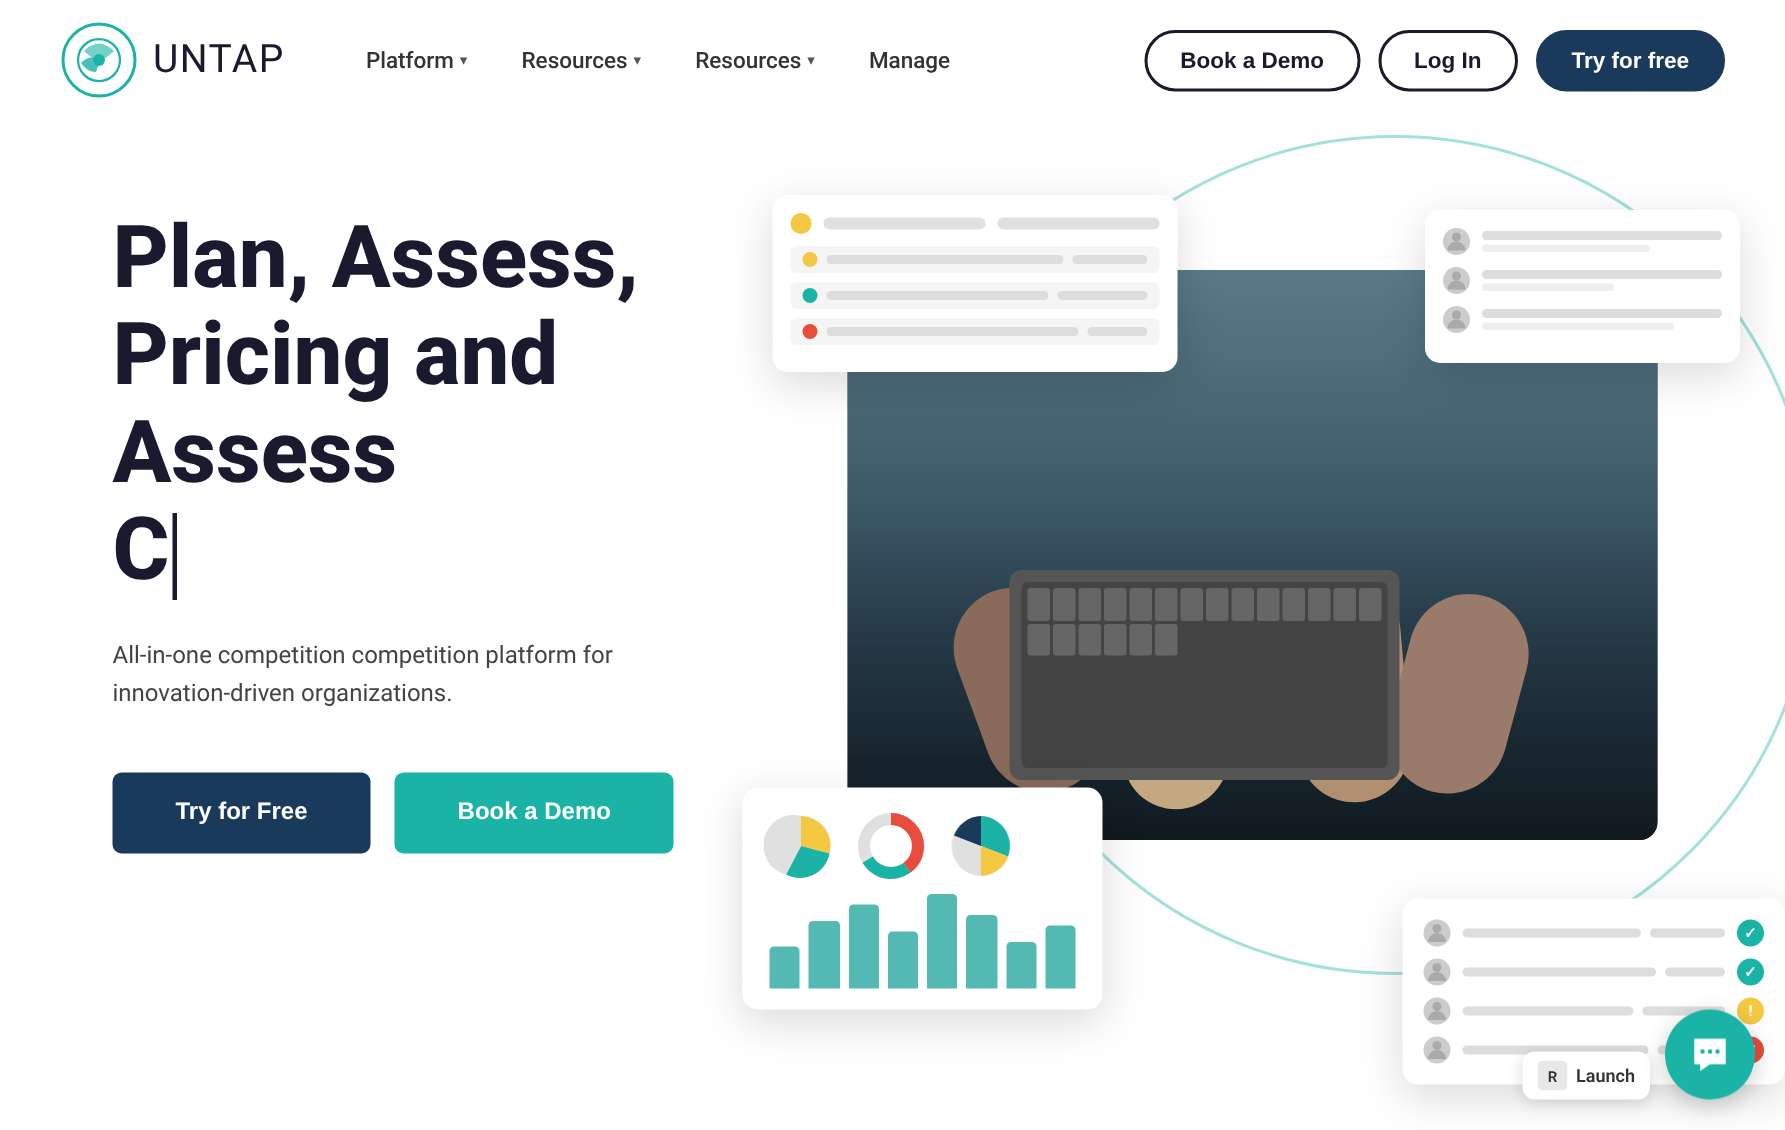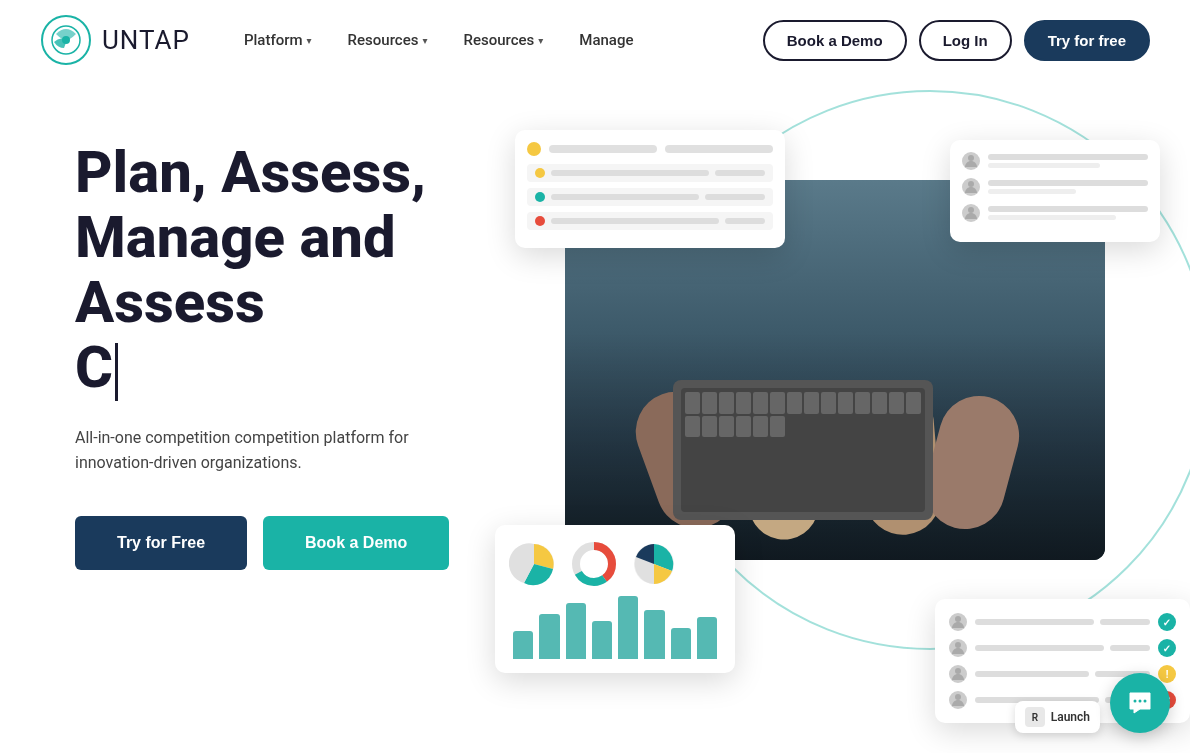--- a/index.html
+++ b/index.html
@@ -409,21 +409,21 @@
     <button class="btn-book-demo">Book a Demo</button>
     <button class="btn-login">Log In</button>
     <button class="btn-try-free">Try for free</button>
   </div>
 </nav>
 
 <section class="hero">
   <div class="hero-left">
     <h1 class="hero-title">
       <span>Plan, Assess,</span><br>
-      <span>Manage and</span><br>
+      <span>Pricing and</span><br>
       <span>Assess</span><br>
       <span>C</span><span class="cursor"></span>
     </h1>
     <p class="hero-subtitle">All-in-one competition competition platform for innovation-driven organizations.</p>
     <div class="hero-buttons">
       <button class="btn-hero-try">Try for Free</button>
       <button class="btn-hero-demo">Book a Demo</button>
     </div>
   </div>
 

